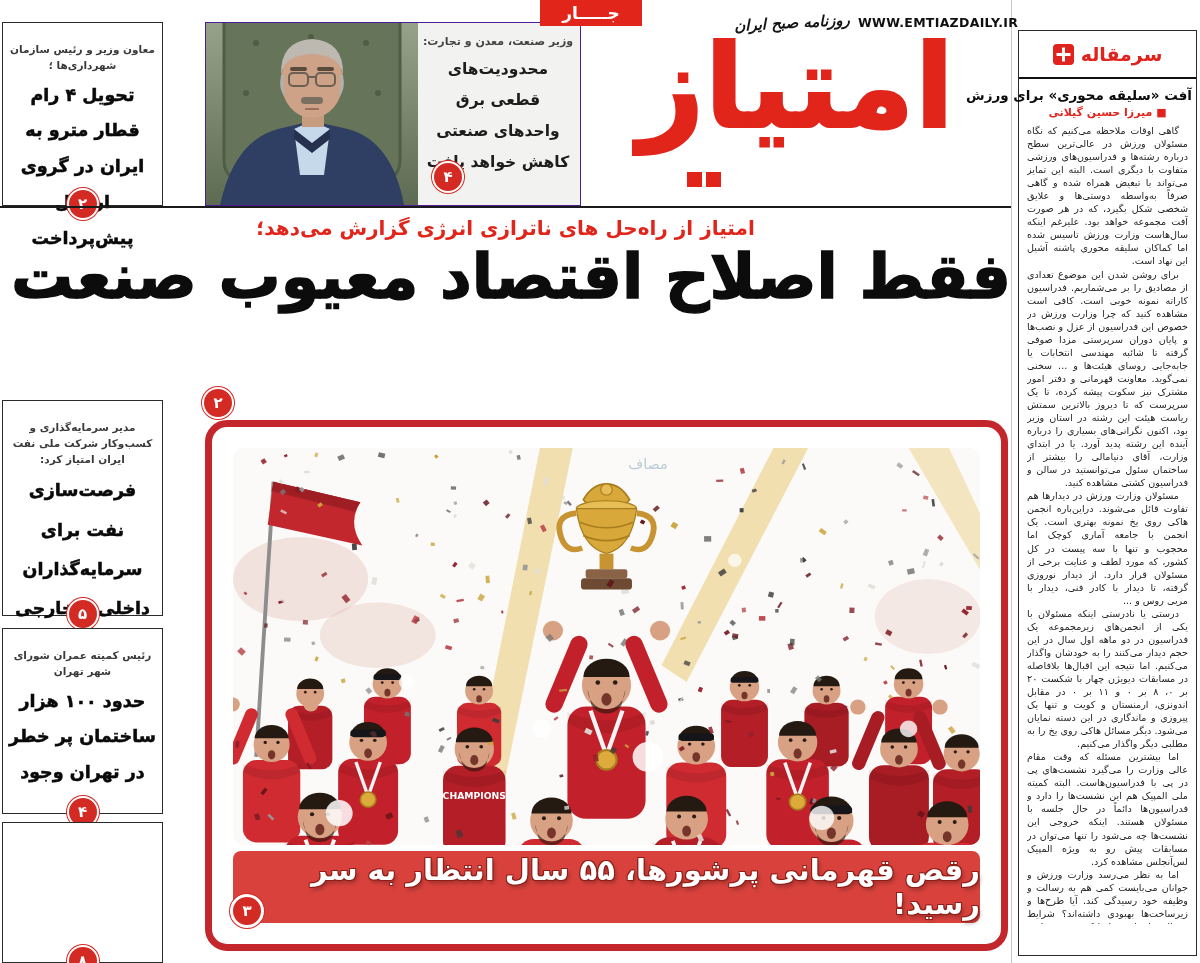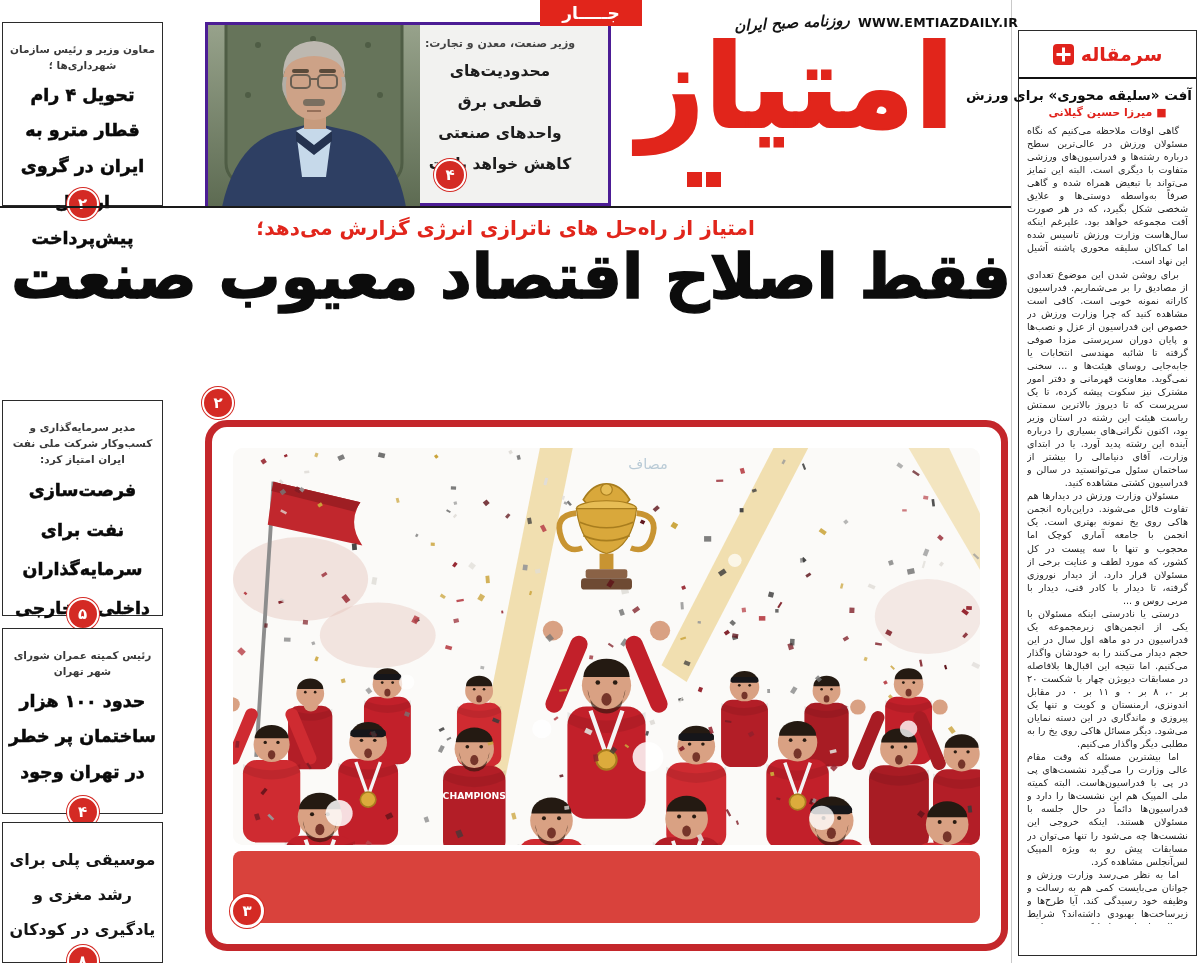--- a/index.html
+++ b/index.html
@@ -13,22 +13,22 @@
         text-align:center;padding:19px 6px 4px;}
   .sbox .kick{font-size:10.5px;font-weight:bold;color:#3a3a3a;line-height:1.5;margin-bottom:4px;}
   .sbox .head{font-size:17.5px;font-weight:bold;color:#0a0a0a;line-height:2.05;
               -webkit-text-stroke:.5px #0a0a0a;}
   .sbox .head.light{font-size:16px;font-weight:600;-webkit-text-stroke:0;color:#161616;line-height:2.2;}
   .badge{position:absolute;width:28px;height:28px;border-radius:50%;background:#d42a24;color:#fff;
          display:flex;align-items:center;justify-content:center;font-size:15px;font-weight:bold;
          border:2px solid #fff;box-shadow:0 0 0 1px #d42a24;}
   .badge.center{left:50%;transform:translateX(-50%);bottom:-15px;}
   
-  #minister{left:205px;top:22px;width:406px;height:184px;box-sizing:border-box;
-            border:3px solid #4c1d95;background:#f2f2f0;}
+  #minister{left:205px;top:22px;width:376px;height:184px;box-sizing:border-box;
+            border:1px solid #4c1d95;background:#f2f2f0;}
   #minister .portrait{position:absolute;left:0;top:0;width:212px;height:182px;overflow:hidden;}
   #minister .mtext{position:absolute;left:216px;top:12px;width:152px;text-align:center;}
   #minister .kick{font-size:11px;font-weight:bold;color:#444;margin-bottom:6px;}
   #minister .head{font-size:15.5px;font-weight:bold;color:#1d1d1d;line-height:2.0;}
   
   #ribbon{left:540px;top:0;width:102px;height:26px;background:#e1251b;color:#fff;
           display:flex;align-items:center;justify-content:center;font-size:17px;font-weight:bold;}
   #logo{left:582px;top:2px;width:428px;height:170px;display:flex;align-items:center;justify-content:center;
         font-size:116px;font-weight:bold;color:#e1251b;-webkit-text-stroke:2px #e1251b;line-height:1;}
   #tagline{left:722px;top:14px;width:140px;text-align:center;font-family:"DejaVu Serif",serif;
@@ -85,21 +85,20 @@
     <div class="badge center">۵</div>
   </div>
 
   <div class="abs sbox" style="top:628px;height:186px;">
     <div class="kick">رئیس کمیته عمران شورای شهر تهران</div>
     <div class="head">حدود ۱۰۰ هزار ساختمان پر خطر در تهران وجود دارد</div>
     <div class="badge center">۴</div>
   </div>
 
   <div class="abs sbox" style="top:822px;height:141px;">
-    <div class="head light">موسیقی پلی برای رشد مغزی و یادگیری در کودکان</div>
     <div class="badge center">۸</div>
   </div>
 
   <div class="abs" id="minister">
     <div class="portrait">
       <svg viewBox="0 0 212 182" preserveAspectRatio="none">
         <defs>
           <linearGradient id="chbg" x1="0" y1="0" x2="0" y2="1">
             <stop offset="0" stop-color="#97a28b"></stop>
               <stop offset="1" stop-color="#5d6b52"></stop>
@@ -575,20 +574,21 @@
  <circle cx="110" cy="390" r="14" fill="#fff" opacity=".85"></circle>
           <circle cx="320" cy="300" r="10" fill="#fff" opacity=".8"></circle>
  <circle cx="430" cy="330" r="16" fill="#fff" opacity=".85"></circle>
           <circle cx="610" cy="395" r="13" fill="#fff" opacity=".8"></circle>
  <circle cx="700" cy="300" r="9" fill="#fff" opacity=".8"></circle>
           <circle cx="180" cy="250" r="8" fill="#fff" opacity=".7"></circle>
  <circle cx="520" cy="120" r="7" fill="#fff" opacity=".7"></circle>
 </svg>
       </div>
     <div id="capstrip">
+      <span id="caption">رقص قهرمانی پرشورها، ۵۵ سال انتظار به سر رسید!</span>
       <div class="badge" id="capbadge">۳</div>
     </div>
   </div>
 
   <div class="abs" id="editorial">
     <div id="ed-header">
       <span class="label">سرمقاله</span>
       <svg width="21" height="21" viewBox="0 0 21 21">
         <rect width="21" height="21" rx="4" fill="#e0231c"></rect>
         <rect x="9" y="3.5" width="3" height="14" fill="#fff"></rect>

